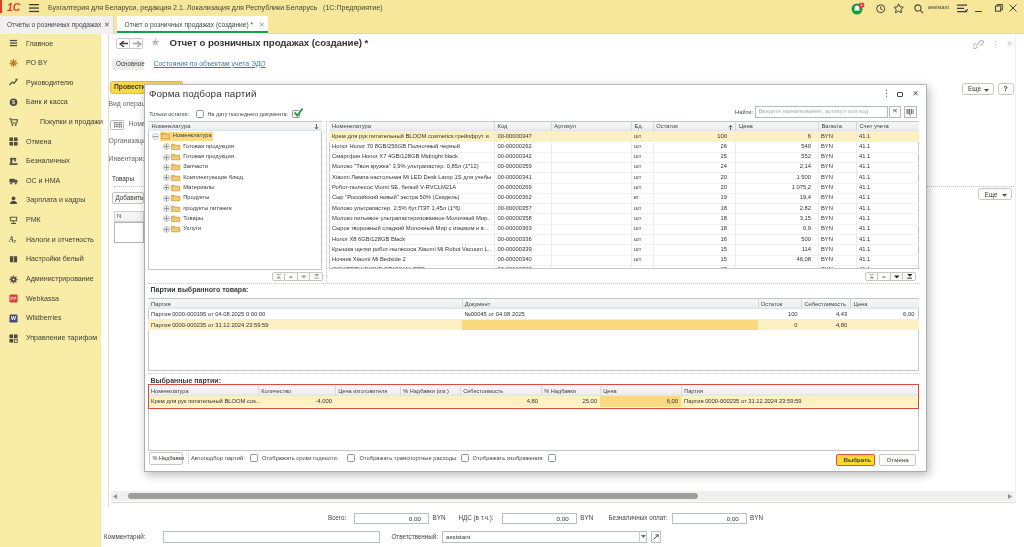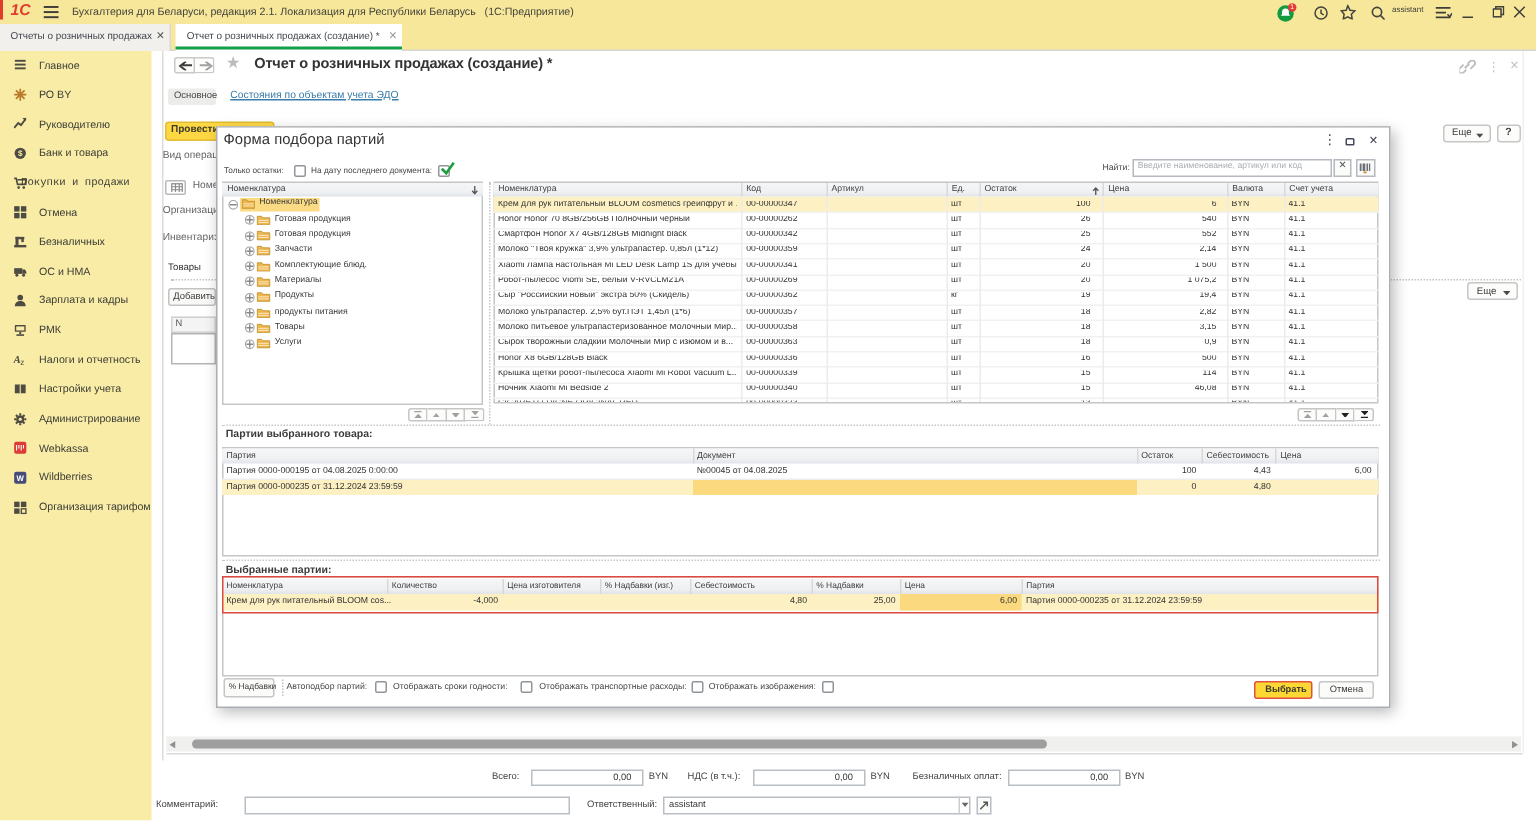--- a/index.html
+++ b/index.html
@@ -76,27 +76,27 @@
 <div class="a tx " style="left:26px;top:60.120000000000005px;font-size:7.1px;color:#3c3c35;">РО BY</div>
 <svg class="a" style="left:9px;top:78.4px" width="9" height="9" viewBox="0 0 10 10">
     <path d="M0.5 8L3.5 4.5L5.5 6L9 1.5" fill="none" stroke="#4d4b42" stroke-width="1.4"></path>
     <path d="M9.5 0.5l-3 0.5 2.5 2z" fill="#4d4b42"></path>
   </svg>
 <div class="a tx " style="left:26px;top:79.74000000000001px;font-size:7.1px;color:#3c3c35;">Руководителю</div>
 <svg class="a" style="left:9px;top:98.1px" width="9" height="9" viewBox="0 0 10 10">
     <circle cx="5" cy="4.7" r="4.2" fill="#4d4b42"></circle>
     <text x="5" y="6.8" font-size="6" fill="#f8eca7" text-anchor="middle" font-family="Liberation Sans" font-weight="bold">$</text>
   </svg>
-<div class="a tx " style="left:26px;top:99.36px;font-size:7.1px;color:#3c3c35;">Банк и товара</div>
+<div class="a tx " style="left:26px;top:99.36px;font-size:7.1px;color:#3c3c35;">Банк и касса</div>
 <svg class="a" style="left:9px;top:117.7px" width="9" height="9" viewBox="0 0 10 10">
     <path d="M0.5 1h1.5l1 4.5h5.5l1-3.5H3" fill="none" stroke="#4d4b42" stroke-width="1.2"></path>
     <circle cx="3.8" cy="7.8" r="1" fill="#4d4b42"></circle>
     <circle cx="7.6" cy="7.8" r="1" fill="#4d4b42"></circle>
   </svg>
-<div class="a tx " style="left:14px;top:118.98px;font-size:7.1px;color:#3c3c35;font-family:Liberation Mono, monospace;">Покупки и продажи</div>
+<div class="a tx " style="left:40px;top:118.98px;font-size:7.1px;color:#3c3c35;">Покупки и продажи</div>
 <svg class="a" style="left:9px;top:137.3px" width="9" height="9" viewBox="0 0 10 10">
     <g fill="#4d4b42">
       <rect x="0.5" y="0.5" width="4" height="4"></rect>
       <rect x="5.5" y="0.5" width="4" height="4"></rect>
       <rect x="0.5" y="5.5" width="4" height="4"></rect>
       <rect x="5.5" y="5.5" width="4" height="4"></rect>
     </g>
   </svg>
 <div class="a tx " style="left:26px;top:138.60000000000002px;font-size:7.1px;color:#3c3c35;">Отмена</div>
 <svg class="a" style="left:9px;top:156.9px" width="9" height="9" viewBox="0 0 10 10">
@@ -135,21 +135,21 @@
     <text x="0" y="8" font-size="8" fill="#4d4b42" font-family="Liberation Serif" font-style="italic" font-weight="bold">A</text>
     <text x="5" y="9" font-size="6" fill="#4d4b42" font-family="Liberation Sans">z</text>
   </svg>
 <div class="a tx " style="left:26px;top:236.70000000000002px;font-size:7.1px;color:#3c3c35;">Налоги и отчетность</div>
 <svg class="a" style="left:9px;top:255.0px" width="9" height="9" viewBox="0 0 10 10">
     <g fill="#4d4b42">
       <path d="M1 1.5h3.5a1 1 0 0 1 0.5 0.4 1 1 0 0 1 0.5-0.4H9V8H5.5a1 1 0 0 0-0.5 0.4A1 1 0 0 0 4.5 8H1z"></path>
     </g>
     <path d="M5 1.9V8.4" stroke="#f8eca7" stroke-width="0.8"></path>
   </svg>
-<div class="a tx " style="left:26px;top:256.32000000000005px;font-size:7.1px;color:#3c3c35;">Настройки учета</div>
+<div class="a tx " style="left:26px;top:256.32000000000005px;font-size:7.1px;color:#3c3c35;">Настройки белый</div>
 <svg class="a" style="left:9px;top:274.6px" width="9" height="9" viewBox="0 0 10 10">
     <circle cx="5" cy="5" r="3" fill="#4d4b42"></circle>
     <circle cx="5" cy="5" r="1.2" fill="#f8eca7"></circle>
     <g stroke="#4d4b42" stroke-width="1.5">
       <path d="M5 0.5v1.5M5 8v1.5M0.5 5H2M8 5h1.5M1.8 1.8l1.1 1.1M7.1 7.1l1.1 1.1M8.2 1.8L7.1 2.9M2.9 7.1L1.8 8.2"></path>
     </g>
   </svg>
 <div class="a tx " style="left:26px;top:275.94px;font-size:7.1px;color:#3c3c35;">Администрирование</div>
 <svg class="a" style="left:9px;top:294.3px" width="9" height="9" viewBox="0 0 10 10">
     <rect x="0.5" y="0.5" width="9" height="9" rx="1.5" fill="#dd3b35"></rect>
@@ -164,21 +164,21 @@
   </svg>
 <div class="a tx " style="left:26px;top:315.18px;font-size:7.1px;color:#3c3c35;">Wildberries</div>
 <svg class="a" style="left:9px;top:333.5px" width="9" height="9" viewBox="0 0 10 10">
     <g fill="#4d4b42">
       <rect x="0.5" y="0.5" width="4" height="4"></rect>
       <rect x="5.5" y="0.5" width="4" height="4"></rect>
       <rect x="0.5" y="5.5" width="4" height="4"></rect>
       <rect x="5.8" y="5.8" width="3.4" height="3.4" fill="none" stroke="#4d4b42" stroke-width="1"></rect>
     </g>
   </svg>
-<div class="a tx " style="left:26px;top:334.8px;font-size:7.1px;color:#3c3c35;">Организация тарифом</div>
+<div class="a tx " style="left:26px;top:334.8px;font-size:7.1px;color:#3c3c35;">Управление тарифом</div>
 <div class="a " style="left:107.5px;top:33.8px;width:1px;height:473.2px;background:#dcdcda;"></div>
 <div class="a " style="left:1014.5px;top:33.8px;width:1px;height:468px;background:#f0f0ee;"></div>
 <div class="a " style="left:115.9px;top:37.5px;width:13.8px;height:11px;border:1px solid #c9c9c9;border-radius:2px 0 0 2px;background:#fdfdfc;"></div>
 <div class="a " style="left:129.6px;top:37.5px;width:13.8px;height:11px;border:1px solid #c9c9c9;border-left:none;border-radius:0 2px 2px 0;background:#fdfdfc;"></div>
 <svg class="a" style="left:118.5px;top:40.5px" width="9" height="6">
     <path d="M9 2.5H2.5M5 0L1 3l4 3" fill="none" stroke="#3c3c3c" stroke-width="1.3"></path>
   </svg>
 <svg class="a" style="left:132.5px;top:40.5px" width="9" height="6">
     <path d="M0 2.5h6.5M4 0l4 3-4 3" fill="none" stroke="#a0a0a0" stroke-width="1.3"></path>
   </svg>

